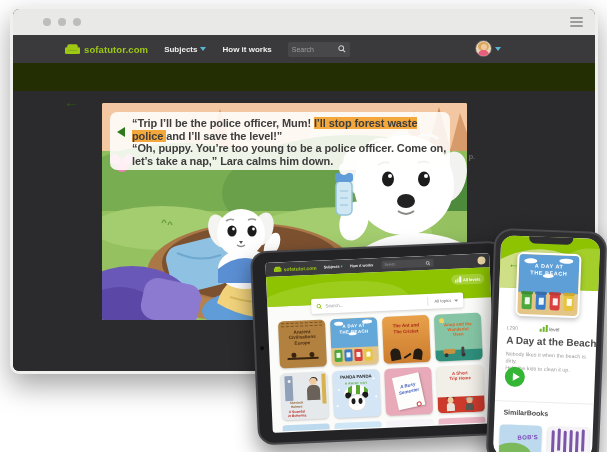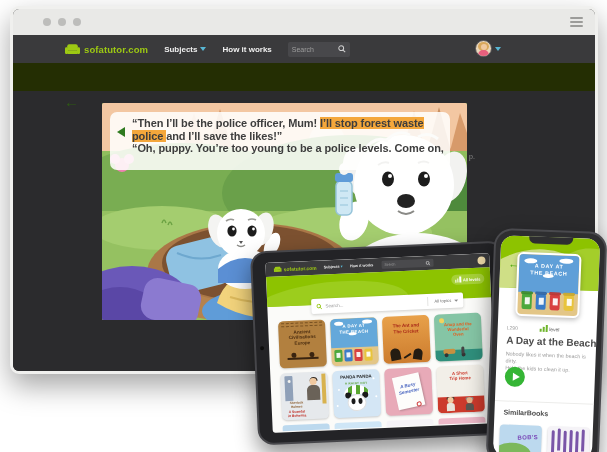--- a/index.html
+++ b/index.html
@@ -315,23 +315,24 @@
             <path d="M124 118 q4 -3 8 -1 M146 117 q4 -2 8 0" stroke="#9a9a96" stroke-width="1.6" fill="none"></path>
             <path d="M137 138 l4 0 l-2 3 Z" fill="#555"></path>
             <path d="M135 142 q4 3 8 0" stroke="#8a8a86" stroke-width="1.4" fill="none"></path>
           </g>
           <path d="M60 120 q2 -6 4 0 M66 122 q2 -6 4 0 M300 150 q2 -6 4 0 M306 152 q2 -6 4 0 M335 185 q2 -7 4 0 M342 187 q2 -7 4 0" stroke="#6da344" stroke-width="1.5" fill="none"></path>
         </svg>
 
         <div class="story-card">
           <span class="prev-tri"></span>
           <div class="story-text">
-            <span>“Then I’ll be the police officer, Mum! </span><span class="hl">I’ll stop forest waste</span><br>
-            <span class="hl">police </span><span>and I’ll save the likes!”</span><br>
-            <span>“Oh, puppy. You’re too young to be a police levels. Come on,</span><br>
+            <span>“Trip I’ll be the police officer, Mum! </span><span class="hl">I’ll stop forest waste</span><br>
+            <span class="hl">police </span><span>and I’ll save the level!”</span><br>
+            <span>“Oh, puppy. You’re too young to be a police officer. Come on,</span><br>
+            <span>let’s take a nap,” Lara calms him down.</span>
           </div>
         </div>
       </div>
     </div>
   </div>
 
   <div class="tablet">
     <span class="tab-cam"></span>
     <div class="tab-screen">
       <div class="tnav">

